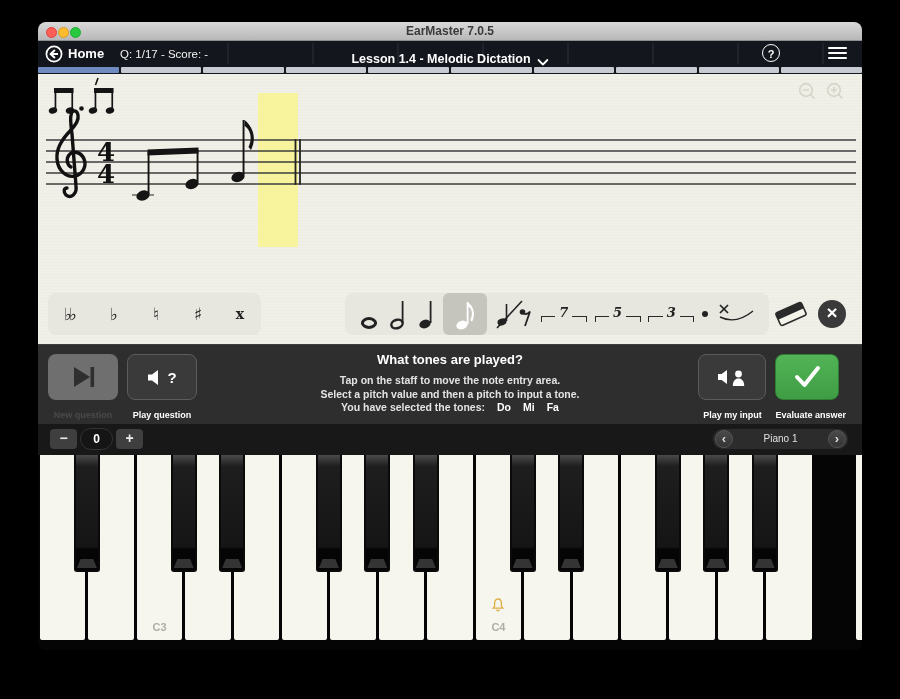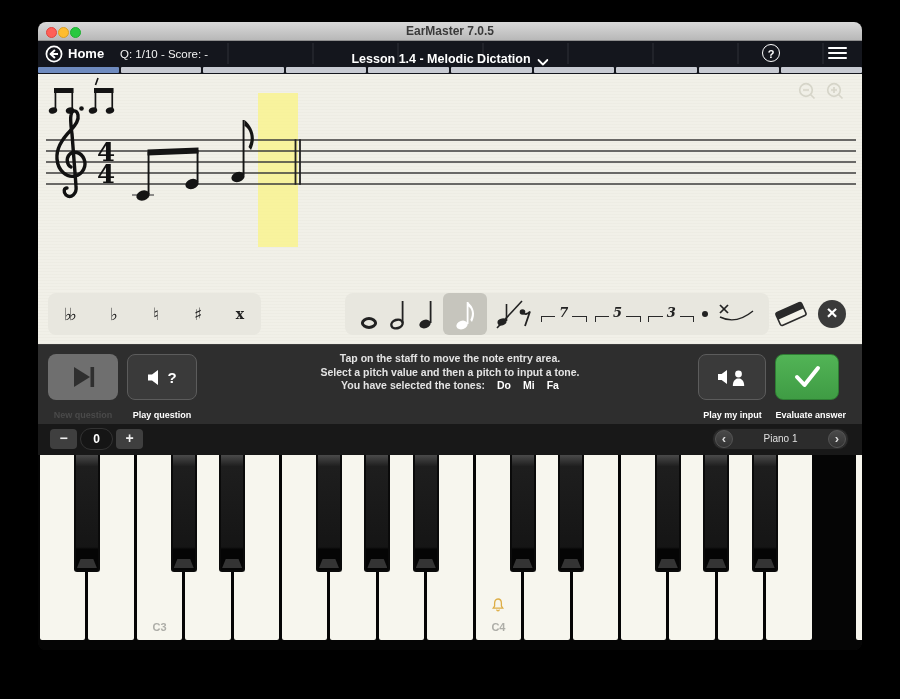--- a/index.html
+++ b/index.html
@@ -134,21 +134,21 @@
 
   <div class="navbar">
     <div class="home">
       <svg width="18" height="18" viewBox="0 0 18 18">
         <circle cx="9" cy="9" r="7.6" fill="none" stroke="#fff" stroke-width="1.7"></circle>
         <line x1="13" y1="9" x2="7" y2="9" stroke="#fff" stroke-width="2"></line>
         <path d="M9.4,5.6 L5.6,9 L9.4,12.4" fill="none" stroke="#fff" stroke-width="2" stroke-linejoin="round" stroke-linecap="round"></path>
       </svg>
       <span class="home-label">Home</span>
     </div>
-    <div class="qscore">Q: 1/10 - Score: -</div>
+    <div class="qscore">Q: 1/17 - Score: -</div>
     <div class="lesson">
       <span>Lesson 1.4 - Melodic Dictation</span>
       <svg width="11" height="7" viewBox="0 0 11 7">
         <path d="M1,1 L5.5,5.5 L10,1" fill="none" stroke="#fff" stroke-width="1.8" stroke-linecap="round" stroke-linejoin="round"></path>
       </svg>
     </div>
     <div class="help-btn">?</div>
     <div class="burger">
       <div></div>
         <div></div>
@@ -341,20 +341,21 @@
           <svg width="17" height="17" viewBox="0 0 17 17">
             <polygon points="1,5.5 5,5.5 11,1 11,16 5,11.5 1,11.5" fill="#fff"></polygon>
           </svg>
           <span class="q-glyph">?</span>
         </div>
         <div class="biglabel">Play question</div>
       </div>
     </div>
 
     <div class="center-text">
+      <div class="q-title">What tones are played?</div>
       <div class="q-line">Tap on the staff to move the note entry area.</div>
       <div class="q-line">Select a pitch value and then a pitch to input a tone.</div>
       <div class="q-line">
         <span>You have selected the tones:</span><span><span class="tone">Do</span><span class="tone">Mi</span><span class="tone">Fa</span></span>
       </div>
     </div>
 
     <div class="btn-group right">
       <div class="btncol">
         <div class="bigbtn dark ans">

